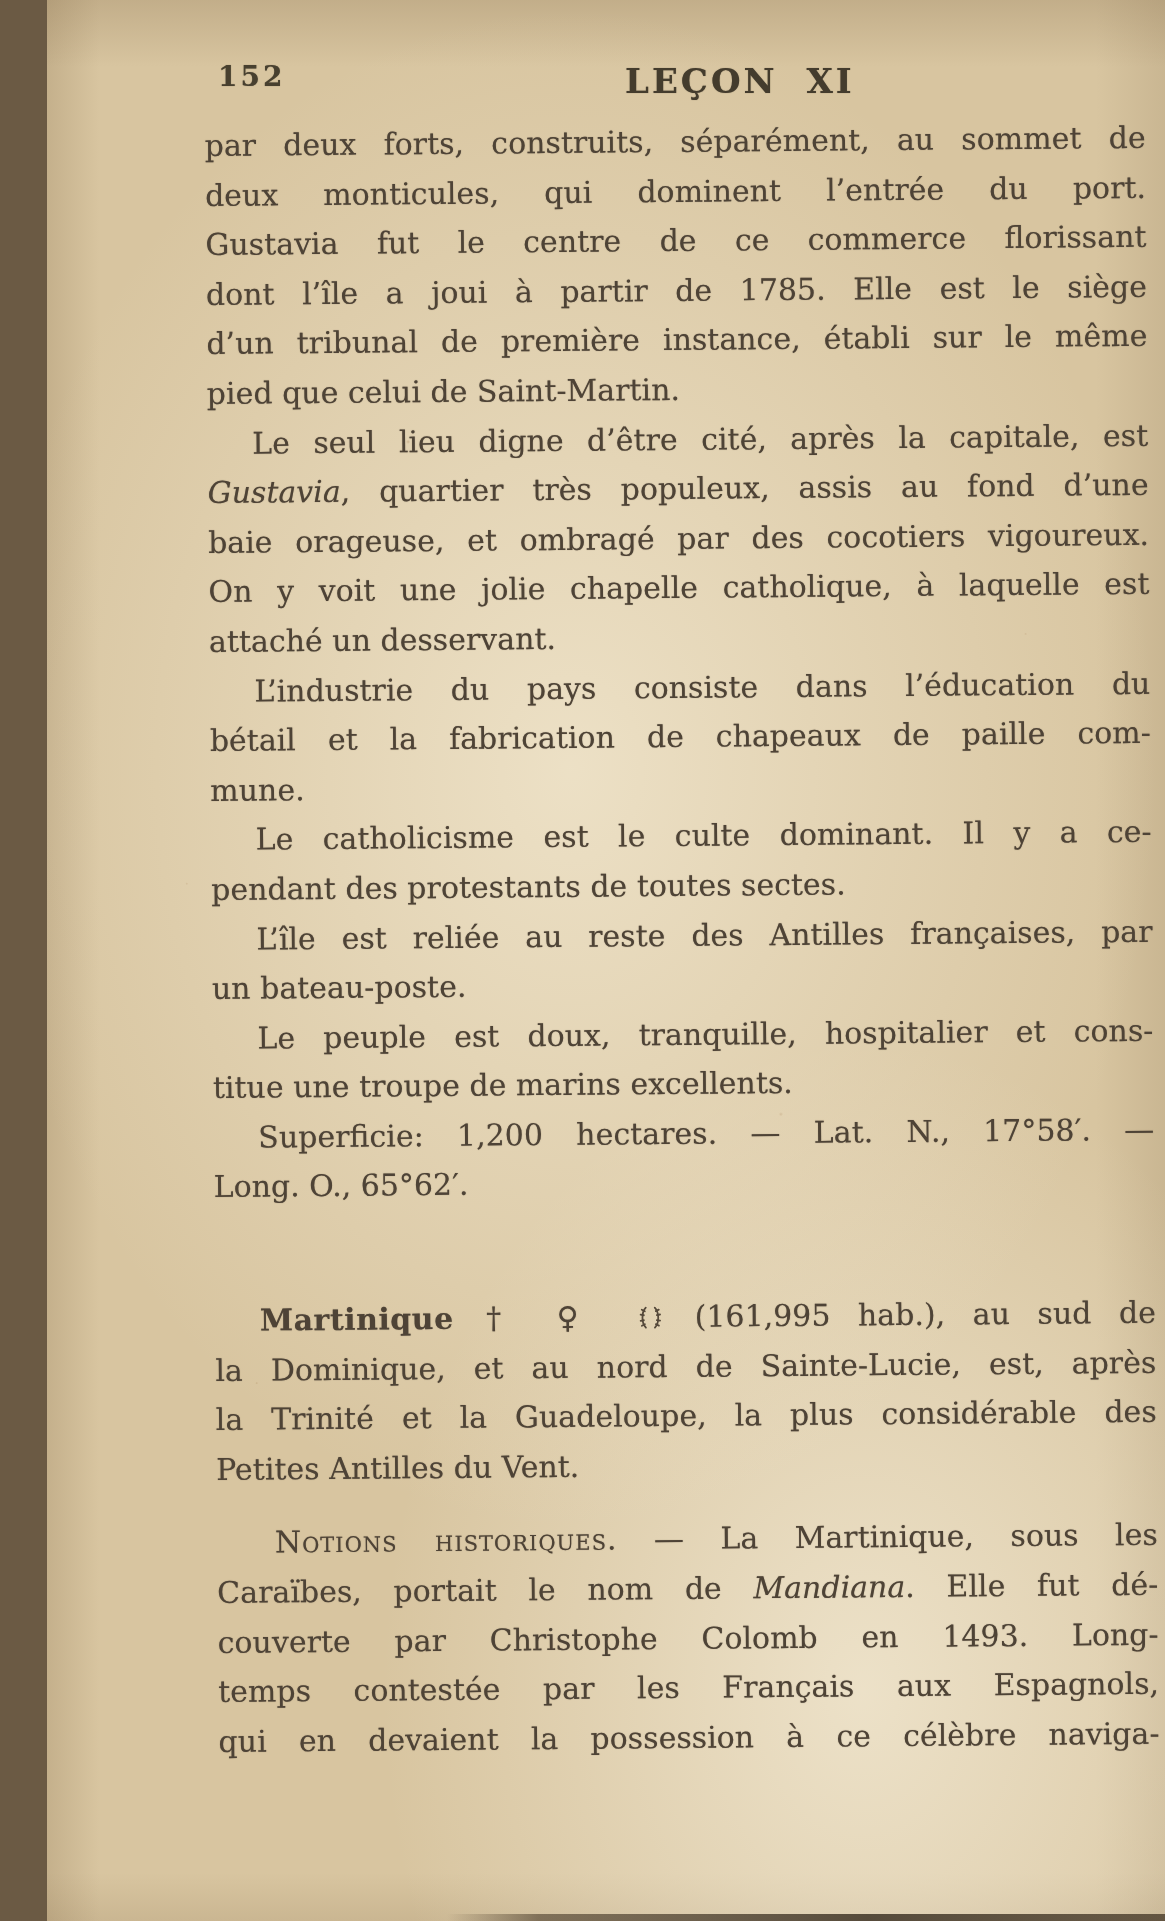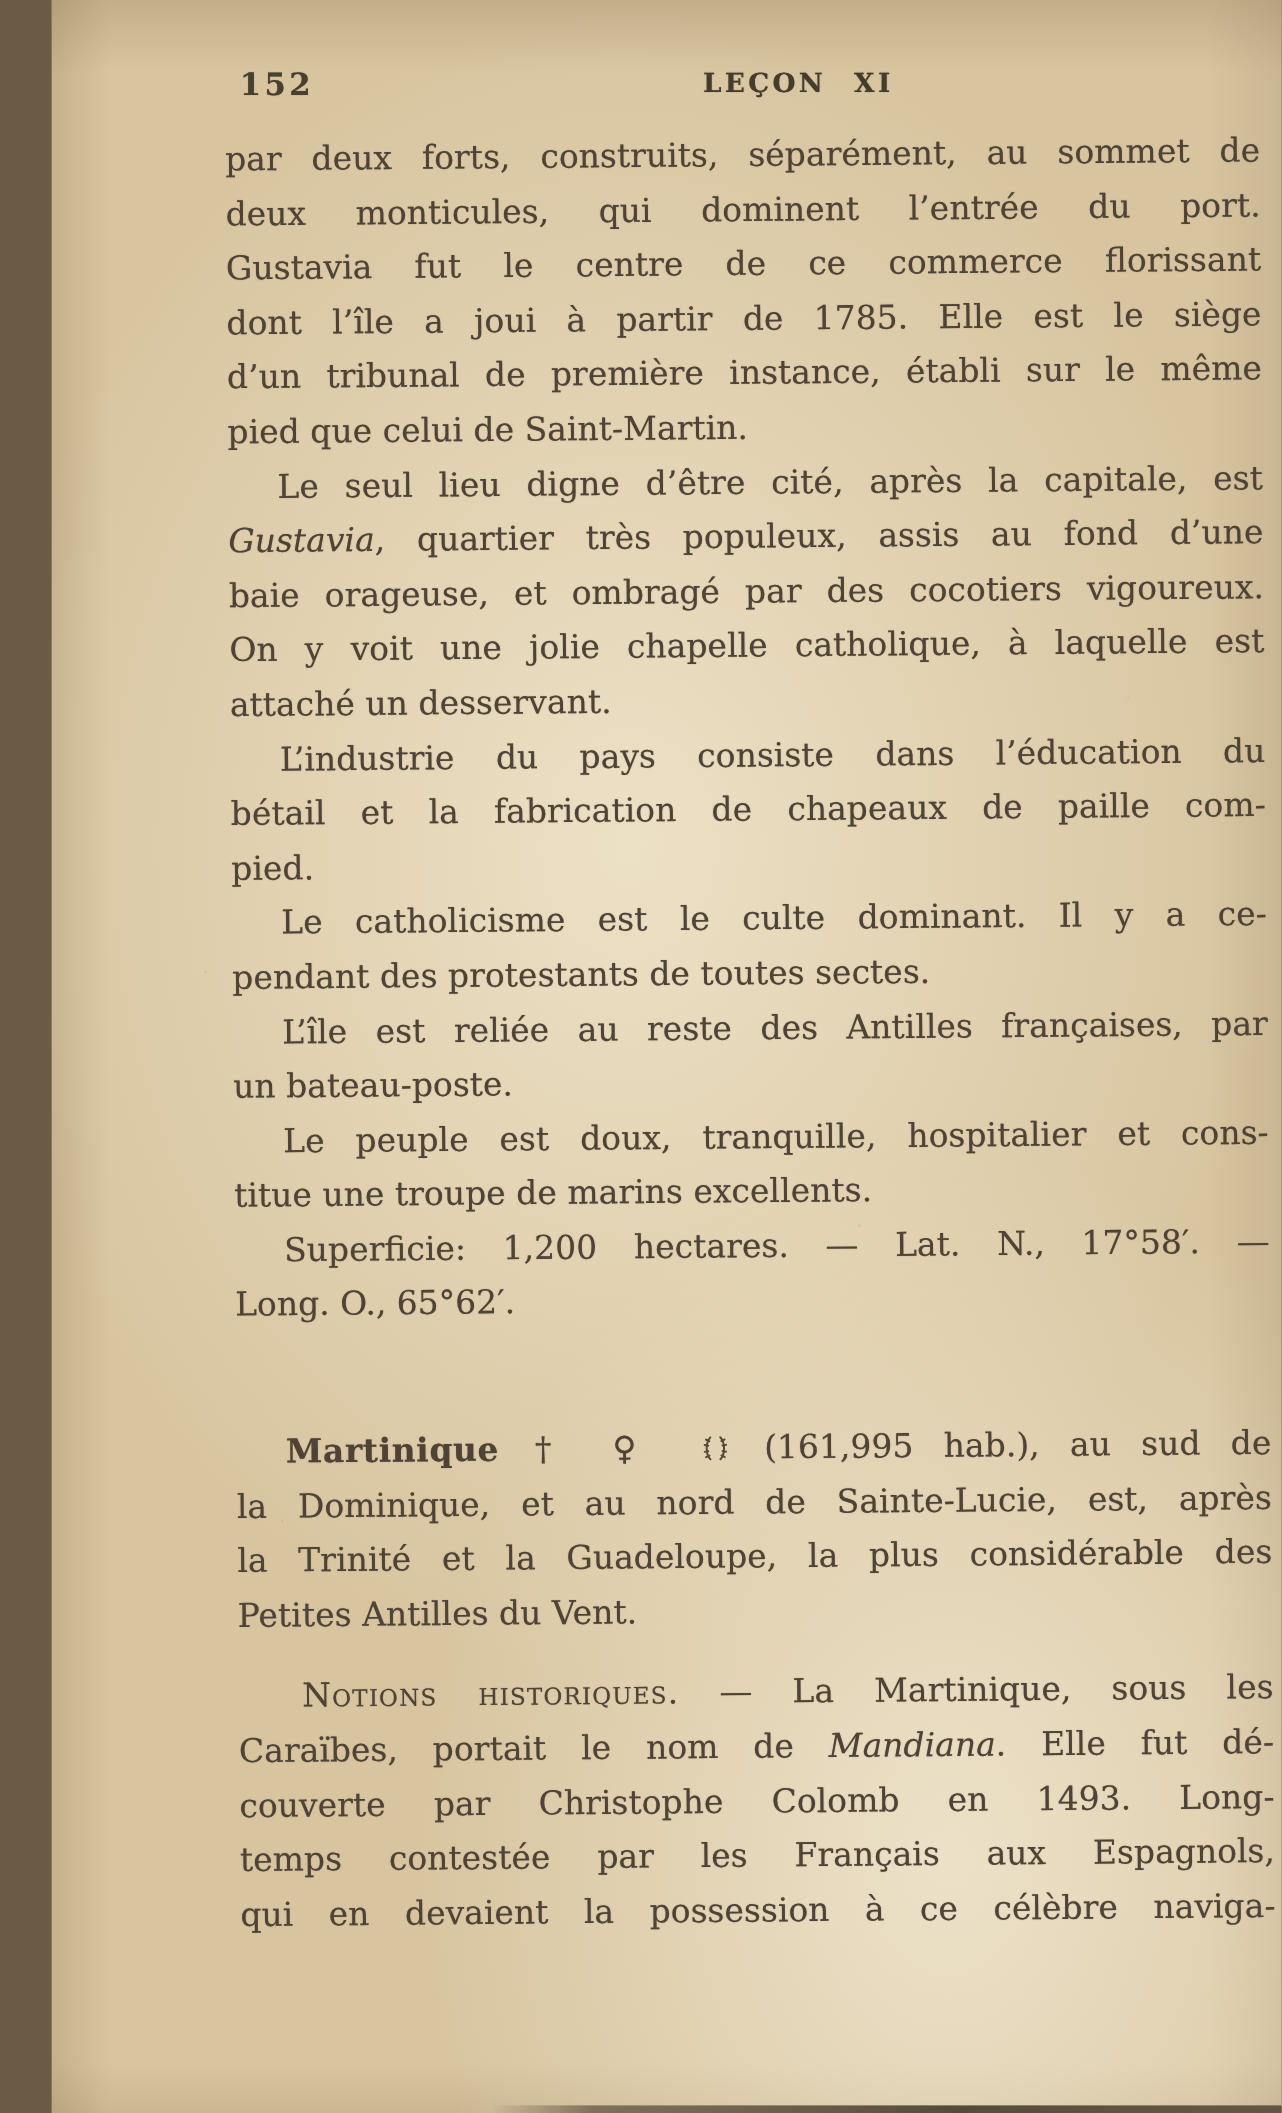--- a/index.html
+++ b/index.html
@@ -33,22 +33,22 @@
   .bottom-edge{
     position:absolute;bottom:0;left:400px;right:0;height:7px;
     background:linear-gradient(90deg, rgba(45,32,18,0), rgba(45,32,18,.5) 12%, rgba(33,23,12,.72) 55%, rgba(40,28,15,.62));
   }
   .header-number{
     position:absolute;left:171px;top:60px;
     font-size:28px;font-weight:600;letter-spacing:3px;
     color:#48402f;text-shadow:0 0 1px rgba(72,64,47,.6);
   }
   .header-title{
-    position:absolute;left:592px;top:61px;
-    font-size:24px;font-weight:700;letter-spacing:3px;word-spacing:14px;
+    position:absolute;left:578px;top:61px;
+    font-size:34px;font-weight:700;letter-spacing:3px;word-spacing:14px;
     color:#443c2d;text-shadow:0 0 1px rgba(68,60,45,.6);
   }
   .text-layer{
     position:absolute;left:166px;top:121px;width:941px;
     transform:rotate(-0.5deg);transform-origin:0 60%;
     font-size:30px;line-height:49.6px;
     text-shadow:0 0 1px rgba(78,67,54,.55);
   }
   .para{margin:0;}
   .line{text-align:justify;text-align-last:justify;}
@@ -78,21 +78,21 @@
       <div class="para">
         <div class="line" style="text-indent: 45px;"><span>Le seul lieu digne d’être cité, après la capitale, est</span></div>
         <div class="line"><span class="s-italic">Gustavia</span><span>, quartier très populeux, assis au fond d’une</span></div>
         <div class="line"><span>baie orageuse, et ombragé par des cocotiers vigoureux.</span></div>
         <div class="line"><span>On y voit une jolie chapelle catholique, à laquelle est</span></div>
         <div class="line end"><span>attaché un desservant.</span></div>
       </div>
       <div class="para">
         <div class="line" style="text-indent: 45px;"><span>L’industrie du pays consiste dans l’éducation du</span></div>
         <div class="line"><span>bétail et la fabrication de chapeaux de paille com-</span></div>
-        <div class="line end"><span>pied.</span></div>
+        <div class="line end"><span>mune.</span></div>
       </div>
       <div class="para">
         <div class="line" style="text-indent: 45px;"><span>Le catholicisme est le culte dominant. Il y a ce-</span></div>
         <div class="line end"><span>pendant des protestants de toutes sectes.</span></div>
       </div>
       <div class="para">
         <div class="line" style="text-indent: 45px;"><span>L’île est reliée au reste des Antilles françaises, par</span></div>
         <div class="line end"><span>un bateau-poste.</span></div>
       </div>
       <div class="para">

